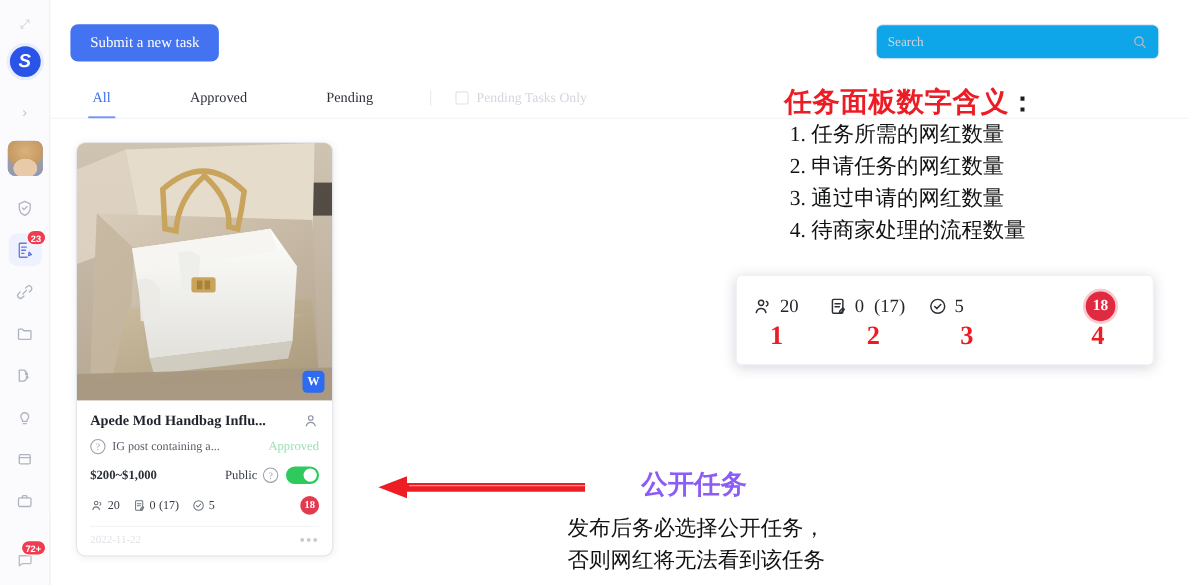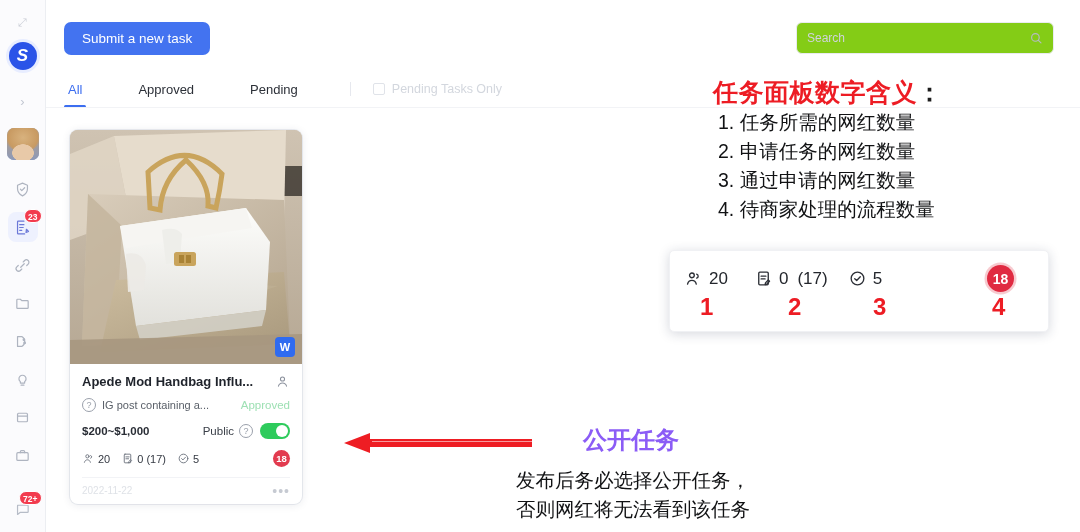--- a/index.html
+++ b/index.html
@@ -56,51 +56,51 @@
   .rail-badge {
     position: absolute; top: -3px; right: -4px; min-width: 16px; height: 14px;
     padding: 0 3px; border-radius: 8px; background: #f23b4e; color: #fff;
     font-size: 8.5px; line-height: 14px; text-align: center; font-weight: 700;
     border: 1.5px solid #fff;
   }
   .rail-bottom { margin-top: auto; margin-bottom: 8px; position: relative; }
   .rail-bottom .rail-icon { color: #b6bcc7; }
 
   
-  .main { position: absolute; left: 46px; top: 0; width: 1034px; height: 468px; background: #fff; }
+  .main { position: absolute; left: 46px; top: 0; width: 1034px; height: 468px; background: #fff; font-family: Liberation Serif, serif; }
 
   .submit-btn {
     position: absolute; left: 18px; top: 22px;
     padding: 9px 18px; border-radius: 7px;
     background: #3c6ef0; color: #fff; border: none;
     font-size: 13.5px; font-family: inherit; cursor: pointer;
     opacity: .96;
   }
 
   .searchbox {
     position: absolute; right: 26px; top: 22px; width: 258px; height: 32px;
-    border: 1px solid #e9ebf0; border-radius: 6px; background: #84cc16;
+    border: 1px solid #e9ebf0; border-radius: 6px; background: #0ea5e9;
     display: flex; align-items: center; padding: 0 10px;
   }
   .searchbox input {
     flex: 1; border: none; outline: none; background: transparent;
     font-size: 12px; font-family: inherit; color: #3a3f4a;
   }
   .searchbox input::placeholder { color: #cfd3db; }
   .search-icon { color: #b5bac4; display: flex; }
   .search-icon svg { width: 14px; height: 14px; }
 
   
   .tabs {
     position: absolute; left: 18px; top: 70px; height: 38px;
     display: flex; align-items: center; gap: 0;
   }
   .tab {
     position: relative; font-size: 13px; color: #2c3038; cursor: pointer;
-    padding: 0 4px; margin-right: 48px; white-space: nowrap;
+    padding: 0 4px; margin-right: 48px; white-space: nowrap; margin-left: 16px;
   }
   .tab.active { color: #3c6ef0; }
   .tab.active::after {
     content: ""; position: absolute; left: 0; right: 0; bottom: -11px;
     height: 2.5px; background: #3c6ef0; border-radius: 2px;
   }
   .tab-divider { width: 1px; height: 14px; background: #e6e8ee; margin-right: 22px; }
   .tabcheck { display: flex; align-items: center; gap: 7px; }
   .tabcheck .box {
     width: 12px; height: 12px; border: 1px solid #e0e3e9; border-radius: 2px; background: #fff;

